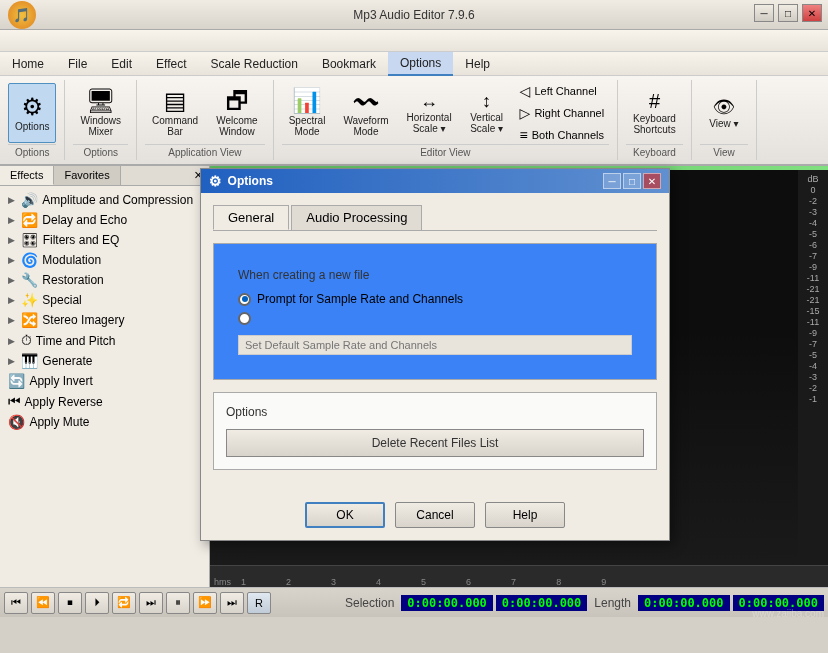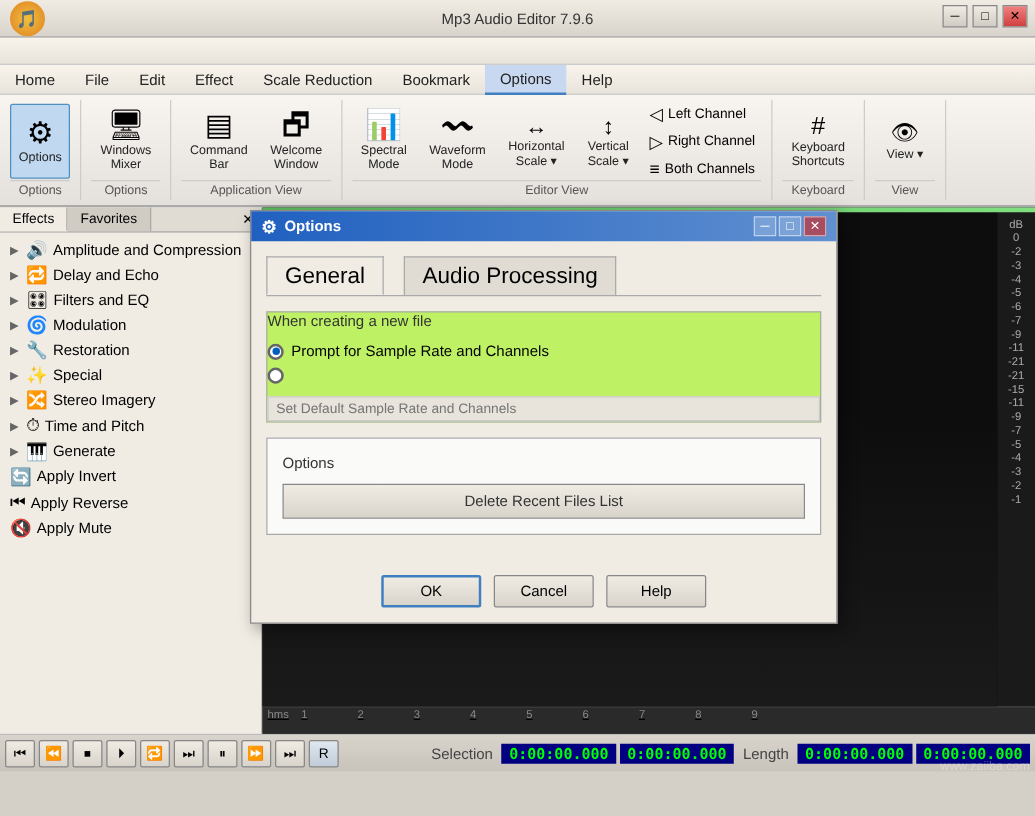--- a/index.html
+++ b/index.html
@@ -227,27 +227,27 @@
     }
     .dialog-titlebar-btn.close-btn { background: rgba(200,50,50,0.7); }
 
     .dialog-body { padding: 12px; }
     .dialog-tabs { display: flex; margin-bottom: 12px; border-bottom: 1px solid #aaa; }
     .dialog-tab {
       padding: 4px 14px;
       border: 1px solid #aaa;
       border-bottom: none;
       cursor: pointer;
-      font-size: 18px;
+      font-size: 13px;
       background: #e0dcd4;
-      margin-right: 16px;
+      margin-right: 2px;
     }
     .dialog-tab.active { background: #f0ece4; border-bottom: 1px solid #f0ece4; position: relative; z-index: 1; }
 
-    .dialog-section { border: 1px solid #aaa; padding: 0; margin-bottom: 12px; background: #bef264; }
+    .dialog-section { border: 1px solid #aaa; padding: 24px; margin-bottom: 12px; background: #3b82f6; }
     .dialog-section-title { font-size: 12px; color: #333; margin-bottom: 10px; }
     .radio-option { display: flex; align-items: center; gap: 6px; margin-bottom: 6px; font-size: 12px; cursor: pointer; }
     .radio-btn {
       width: 13px; height: 13px;
       border: 2px solid #666;
       border-radius: 50%;
       display: flex; align-items: center; justify-content: center;
       background: white;
     }
     .radio-btn.selected::after {
@@ -521,21 +521,21 @@
         <span>-9</span>
         <span>-7</span>
         <span>-5</span>
         <span>-4</span>
         <span>-3</span>
         <span>-2</span>
         <span>-1</span>
       </div>
     </div>
 
-    <div style="height:22px; background:#2a2a2a; border-top:1px solid #444; display:flex; align-items:flex-start; padding: 0 4px; text-decoration: underline;">
+    <div style="height:22px; background:#2a2a2a; border-top:1px solid #444; display:flex; align-items:flex-end; padding: 0 4px;">
       <span style="font-size:9px; color:#888; margin-right:10px;">hms</span>
       <span style="font-size:9px; color:#888; margin-right:40px;">1</span>
       <span style="font-size:9px; color:#888; margin-right:40px;">2</span>
       <span style="font-size:9px; color:#888; margin-right:40px;">3</span>
       <span style="font-size:9px; color:#888; margin-right:40px;">4</span>
       <span style="font-size:9px; color:#888; margin-right:40px;">5</span>
       <span style="font-size:9px; color:#888; margin-right:40px;">6</span>
       <span style="font-size:9px; color:#888; margin-right:40px;">7</span>
       <span style="font-size:9px; color:#888; margin-right:40px;">8</span>
       <span style="font-size:9px; color:#888;">9</span>

